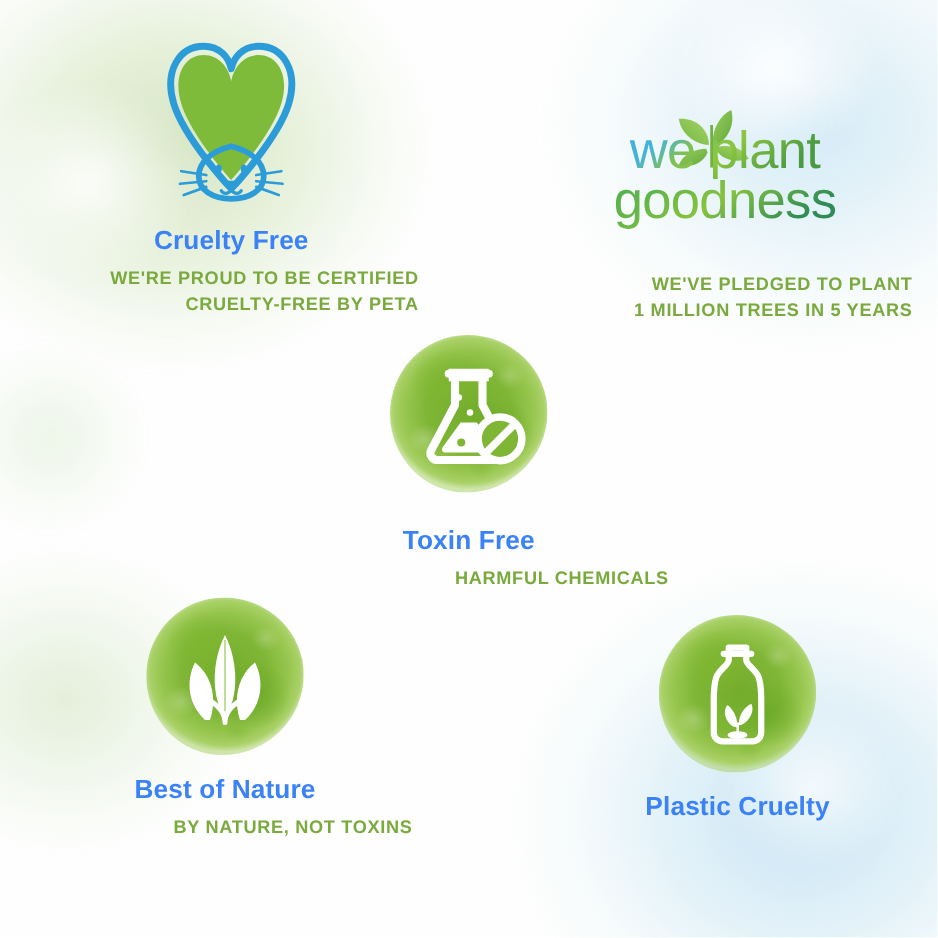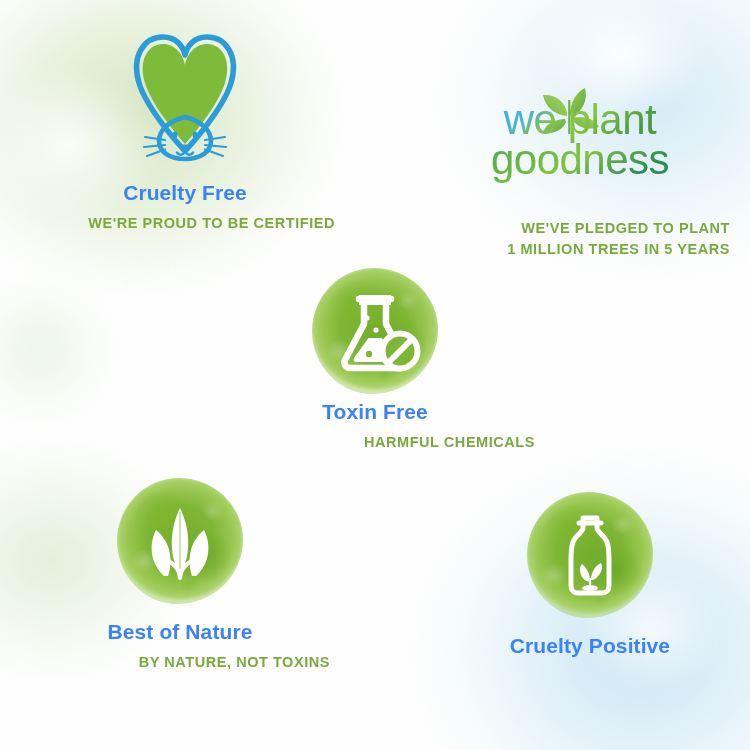--- a/index.html
+++ b/index.html
@@ -124,21 +124,21 @@
   #cell-toxin{left:215px;top:268px;width:320px;}
   #cell-nature{left:30px;top:478px;width:300px;}
   #cell-plastic{left:440px;top:492px;width:300px;}
 
   .cell .title{margin-top:14px;}
   .cell .desc{margin-top:9px;text-align:right;}
 
   #cell-plant .title-wrap{margin-top:4px;}
   #cell-plant .desc{margin-top:26px;}
   #cell-cruelty .title{margin-top:16px;}
-  #cell-toxin .title{margin-top:6px;}
+  #cell-toxin .title{margin-top:27px;}
   #cell-nature .title{margin-top:16px;}
   #cell-plastic .title{margin-top:16px;}
 
   .logo-wrap{width:100%;display:flex;justify-content:center;}
 </style>
 </head>
 <body>
 
 <div id="stage">
 
@@ -167,20 +167,21 @@
         <path d="M61.5 119.5 L70.5 119.5 L66 123.5 Z" fill="#2b9cd8"></path>
         <path d="M66 123.5 L66 127 M66 127 C63 131 59.5 130 58 127.5 M66 127 C69 131 72.5 130 74 127.5" fill="none" stroke="#2b9cd8" stroke-width="2.6" stroke-linecap="round"></path>
 
         <path d="M46 115 L26 112 M46 120 L25 122 M46 124.5 L28 131" fill="none" stroke="#2b9cd8" stroke-width="2.2" stroke-linecap="round"></path>
         <path d="M86 115 L106 112 M86 120 L107 122 M86 124.5 L104 131" fill="none" stroke="#2b9cd8" stroke-width="2.2" stroke-linecap="round"></path>
       </svg>
     </div>
     <div class="title">Cruelty Free</div>
     <div class="desc">
       <div>WE'RE PROUD TO BE CERTIFIED</div>
+      <div>CRUELTY-FREE BY PETA</div>
     </div>
   </div>
 
   <div class="cell" id="cell-plant">
     <div class="title-wrap logo-wrap">
       <svg width="210" height="110" viewBox="0 0 210 110" aria-hidden="true">
         <defs>
           <linearGradient id="wpgGrad" x1="0" y1="0" x2="1" y2="0.35">
             <stop offset="0%" stop-color="#3fb0e0"></stop>
             <stop offset="26%" stop-color="#45b3d8"></stop>
@@ -277,16 +278,16 @@
           <path d="M56 26 L70 26 L70 36 C70 40 78 44 80 50 C82 56 82 62 82 68 L82 94 C82 98 79 101 75 101 L51 101 C47 101 44 98 44 94 L44 68 C44 62 44 56 46 50 C48 44 56 40 56 36 Z"></path>
           <path d="M52 31 L74 31"></path>
         </g>
 
         <path d="M63 90 C63 82 60 76 55 72 C51 76 53 85 59 89 Z" fill="#ffffff"></path>
         <path d="M64 88 C64 80 68 74 74 71 C77 76 73 85 66 88 Z" fill="#ffffff"></path>
         <path d="M62.2 86 L62.2 95 L64.2 95 L64.2 86 Z" fill="#ffffff"></path>
         <ellipse cx="63" cy="96" rx="8" ry="3" fill="#ffffff"></ellipse>
       </svg>
     </div>
-    <div class="title">Cruelty Positive</div>
+    <div class="title">Plastic Cruelty</div>
   </div>
 
 </div>
 
 </body></html>

